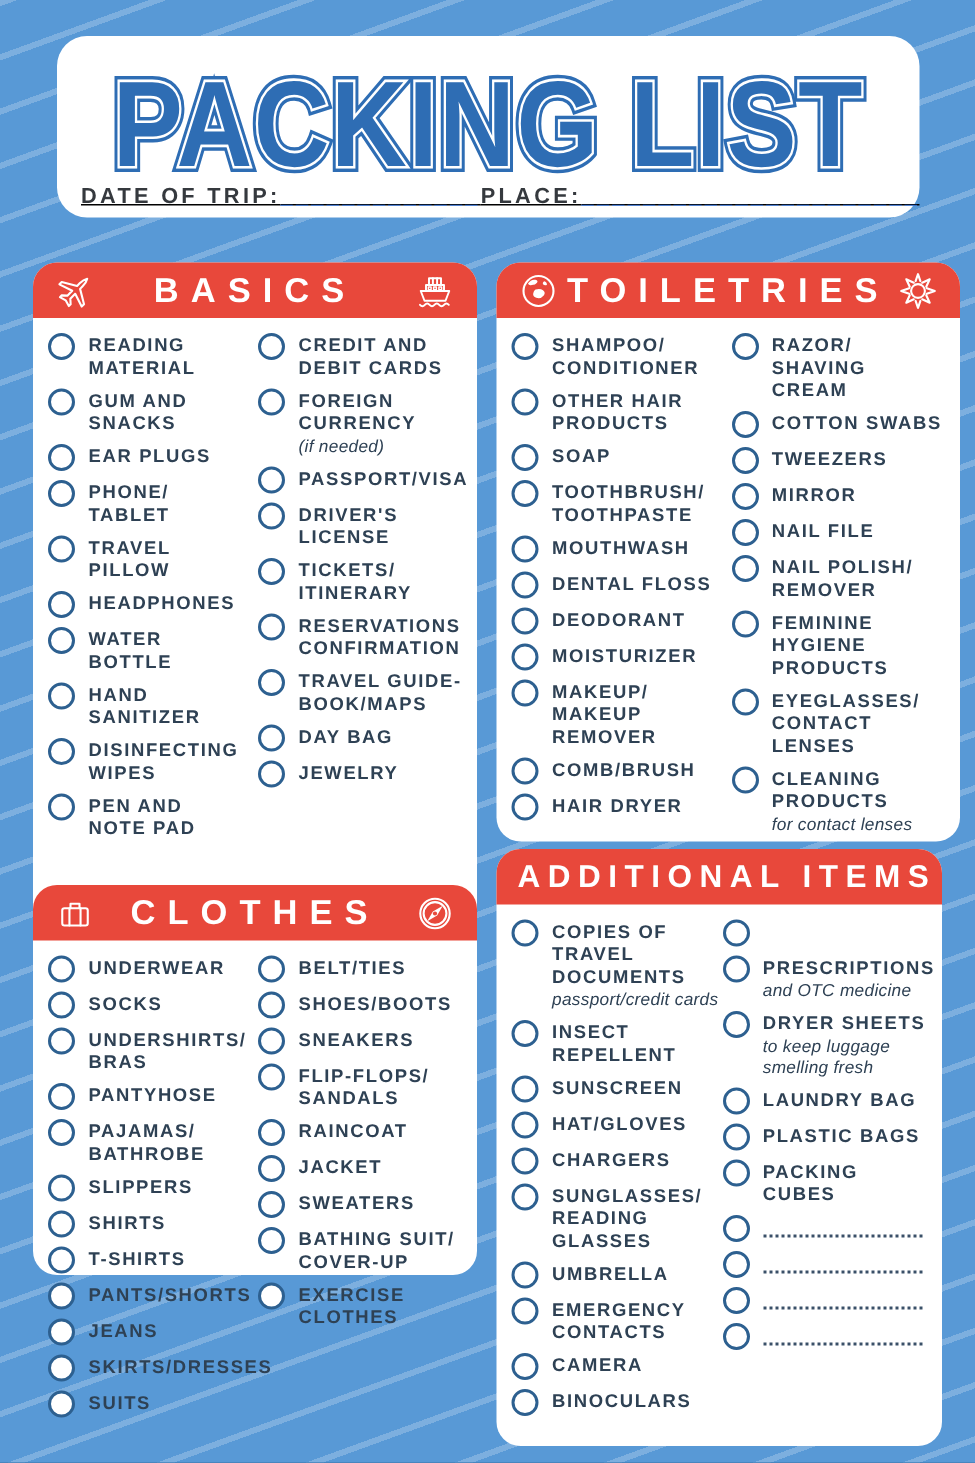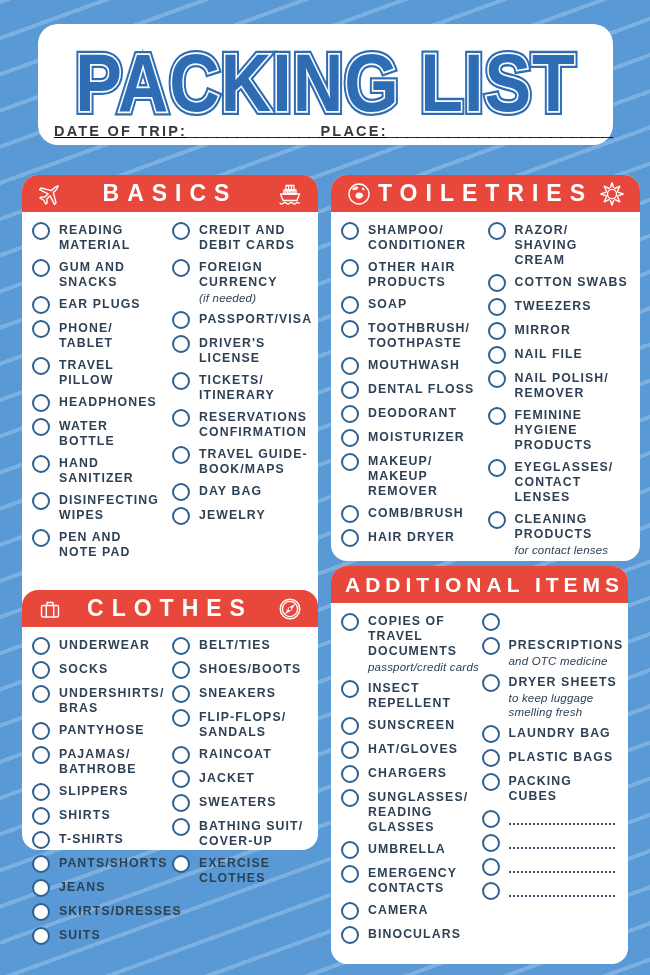--- a/index.html
+++ b/index.html
@@ -25,21 +25,21 @@
     white-space:nowrap; font-family:"Liberation Sans", sans-serif;
   }
   .t-outer{ -webkit-text-stroke:7px #2E6DB4; color:#2E6DB4; }
   .t-mid  { -webkit-text-stroke:3px #ffffff; color:#2E6DB4; }
   .t-fill { color:#2E6DB4; }
   .trip-row{
     display:flex; align-items:baseline; padding:0 16px; margin-top:3px;
     font-weight:700; font-size:14.5px; letter-spacing:2.2px; color:#35393E;
     white-space:nowrap; overflow:hidden;
   }
-  .trip-row .line{ font-weight:700; color:#b91c1c; }
+  .trip-row .line{ font-weight:700; color:#3b82f6; }
   
   .card{
     position:absolute; background:#ffffff; border-radius:16px;
   }
   .card-header{
     height:37px; border-radius:16px 16px 0 0; background:#E8483B;
     display:flex; align-items:center; padding:0 14px;
   }
   .card-header .hd-title{
     flex:1; text-align:center; color:#ffffff; font-weight:700;

